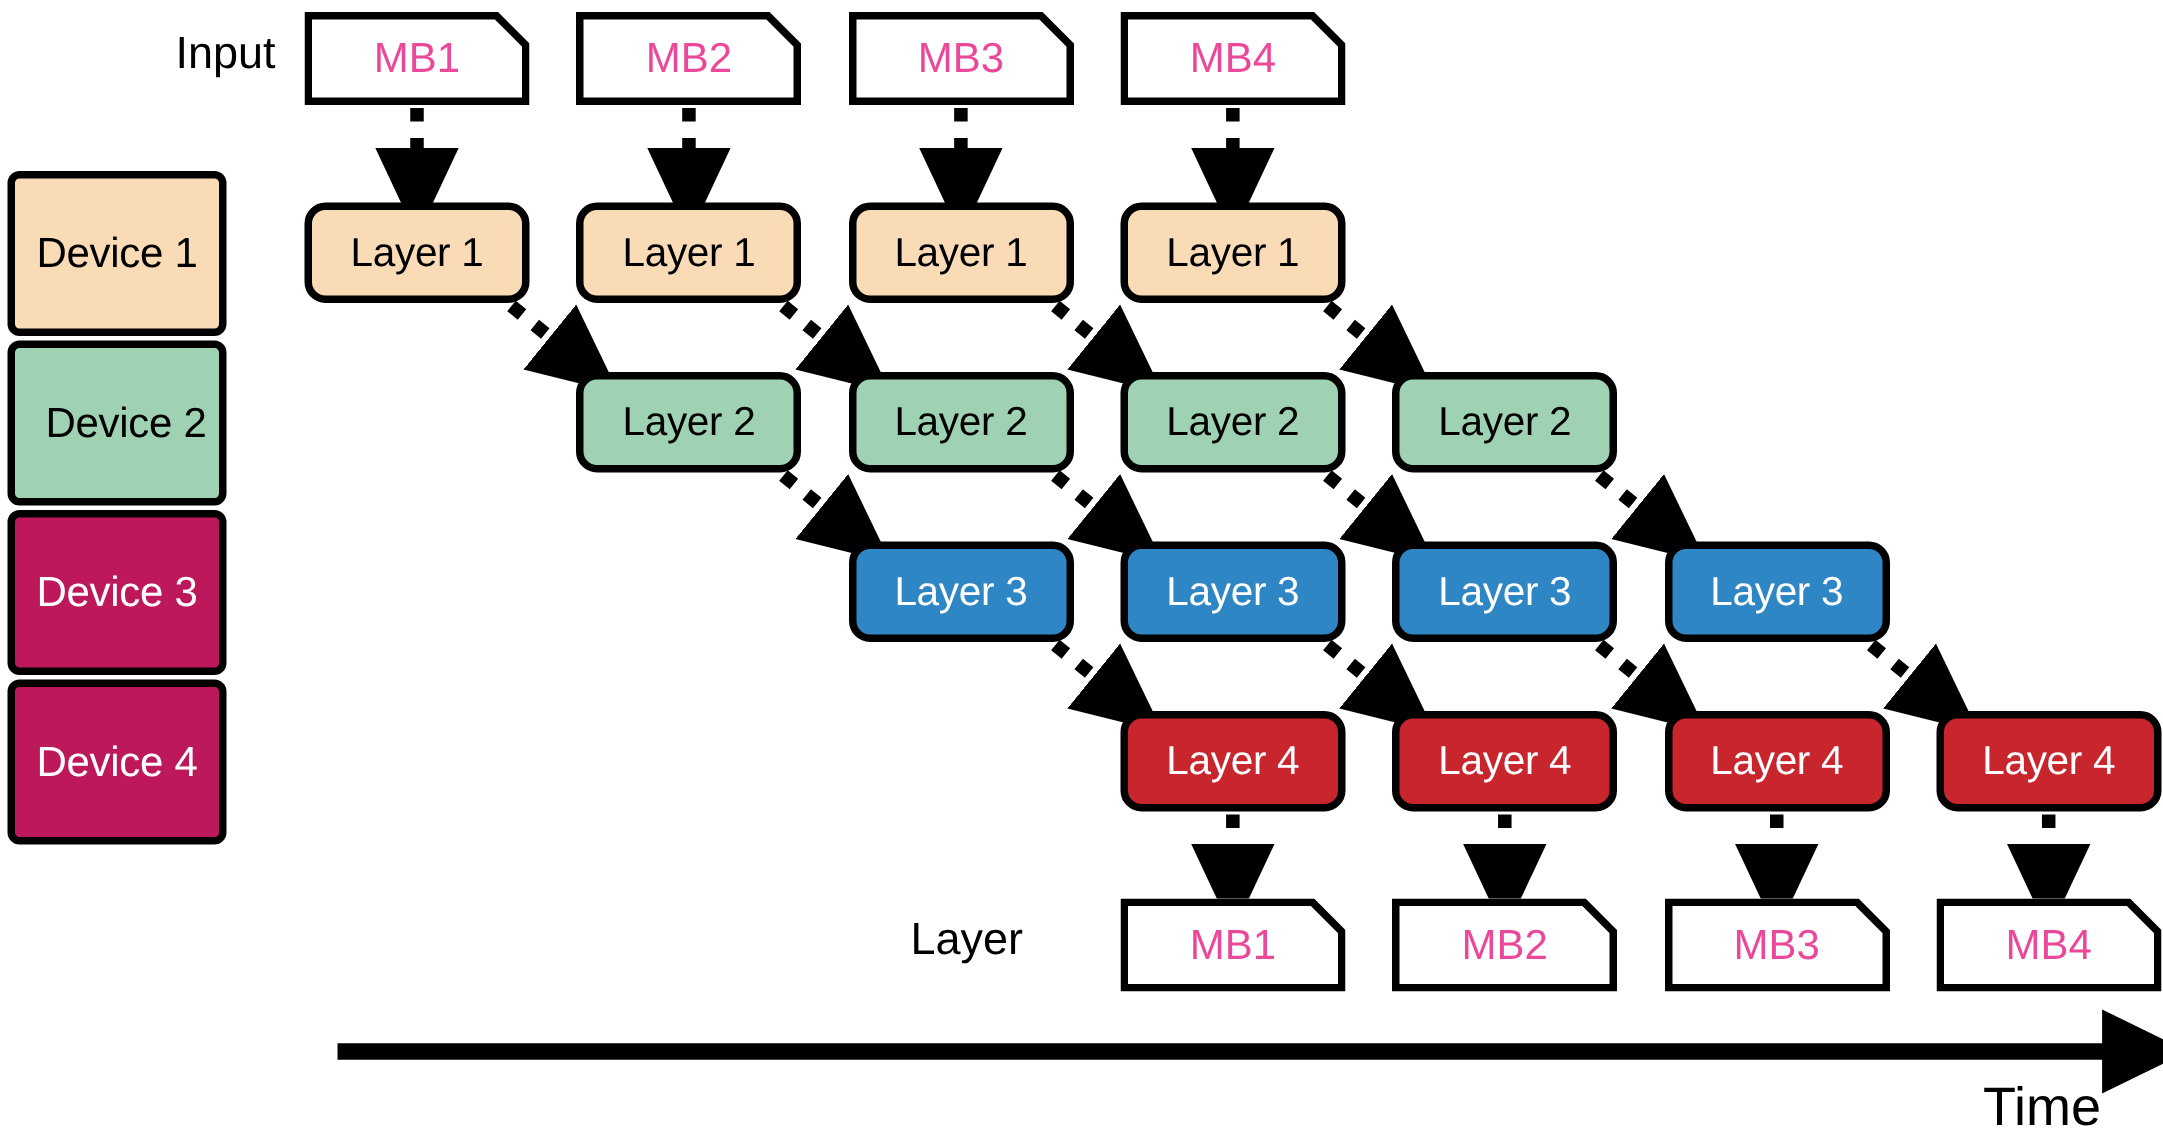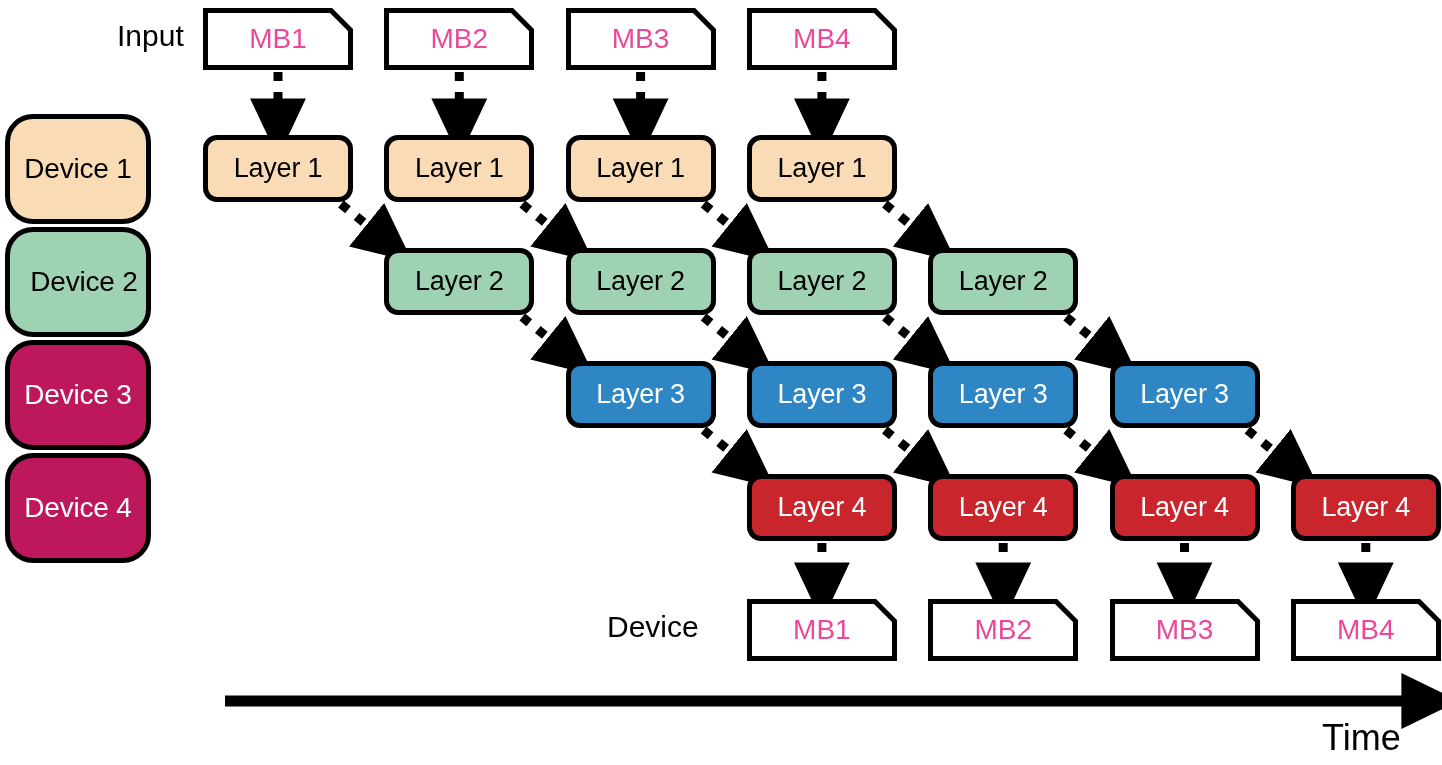--- a/index.html
+++ b/index.html
@@ -19,21 +19,21 @@
     display:flex;align-items:center;justify-content:center;
     z-index:3;
   }
 
   
   .chip{
     border:5px solid #000;border-radius:14px;
     font-size:27px;line-height:1;letter-spacing:-0.2px;
     color:#000;white-space:nowrap;
   }
-  .chip.dev{border-radius:28px;font-size:28px;justify-content:center;}
+  .chip.dev{border-radius:8px;font-size:28px;justify-content:center;}
 
   
   .mb{
     background:#ffffff;color:#ec4899;
     font-size:28px;line-height:1;white-space:nowrap;
     border:0;
   }
   .mb .mb-shape{position:absolute;left:0;top:0;width:100%;height:100%;}
   .mb .mb-label{position:relative;z-index:2;}
 
@@ -87,21 +87,21 @@
         <line x1="1066.2" y1="430" x2="1115.5" y2="470"></line>
         <line x1="1247.5" y1="430" x2="1296.8000000000002" y2="470"></line>
       </g>
     <g id="g-time" fill="none" stroke="#000" stroke-width="11" stroke-linecap="butt" marker-end="url(#ahead-big)">
         <line x1="225" y1="701" x2="1430" y2="701"></line>
       </g>
   </svg>
 
   <div class="tlabel" id="input-label" style="left: 80px; top: 21px; margin-left: 37px;">Input</div>
 
-  <div class="tlabel" id="output-label" style="left: 607px; top: 612px;">Device</div>
+  <div class="tlabel" id="output-label" style="left: 607px; top: 612px;">Layer</div>
 
   <div class="time-text" id="time-label" style="left: 1322px; top: 717px;">Time</div>
 
   <div id="devices-group">
       <div class="node chip dev" style="left: 5px; top: 113.5px; width: 146px; height: 110px; background: rgb(249, 220, 182); color: rgb(0, 0, 0);">
         <span>Device 1</span>
       </div>
       <div class="node chip dev" style="left: 5px; top: 226.5px; width: 146px; height: 110px; background: rgb(159, 209, 179); color: rgb(0, 0, 0); padding-left: 12px;">
         <span>Device 2</span>
       </div>

